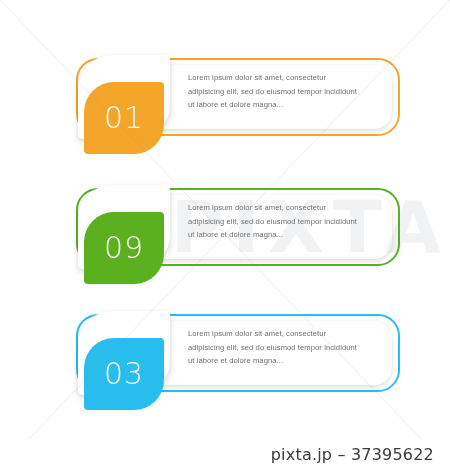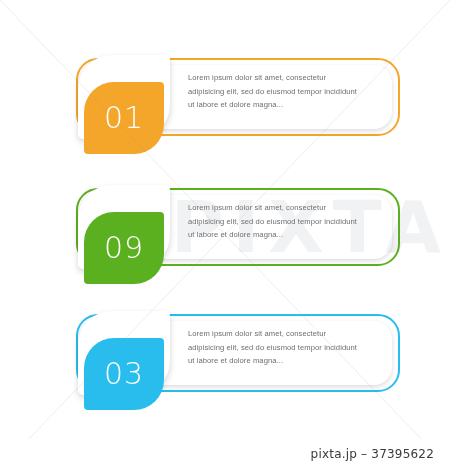--- a/index.html
+++ b/index.html
@@ -158,21 +158,21 @@
     display: flex;
     align-items: center;
     justify-content: flex-end;
     padding-right: 16px;
     box-sizing: border-box;
     background: #ffffff;
     z-index: 9;
   }
   .footer-text {
     font-family: "DejaVu Sans", "Liberation Sans", sans-serif;
-    font-size: 12px;
+    font-size: 16px;
     color: #3a3a3a;
     letter-spacing: 0.2px;
     user-select: none;
   }
 </style>
 </head>
 <body>
 
 <div id="infographic">
 

